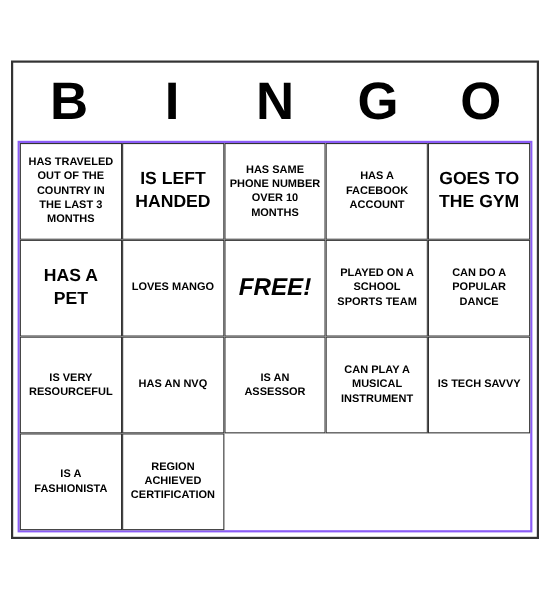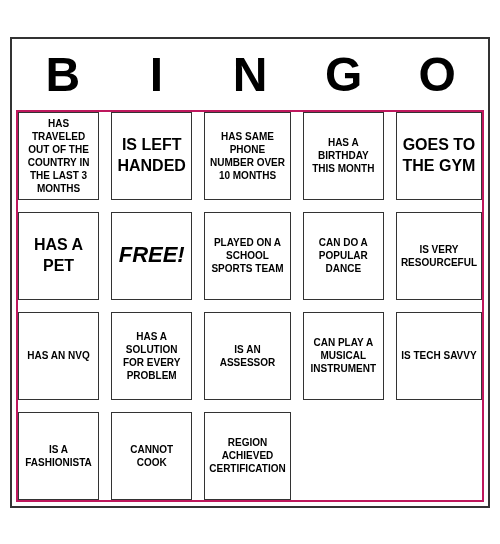--- a/index.html
+++ b/index.html
@@ -26,22 +26,22 @@
     .bingo-header-letter {
       font-size: 48px;
       font-weight: bold;
       width: 88px;
       text-align: center;
       color: #000;
     }
     .bingo-grid {
       display: grid;
       grid-template-columns: repeat(5, 1fr);
-      gap: 12px;
-      border: 2px solid #be185d;
+      gap: 0;
+      border: 2px solid #8b5cf6;
     }
     .bingo-cell {
       border: 1px solid #333;
       min-height: 88px;
       display: flex;
       align-items: center;
       justify-content: center;
       text-align: center;
       padding: 4px;
       font-size: 10px;
@@ -68,29 +68,28 @@
   <div class="bingo-header-letter">B</div>
       <div class="bingo-header-letter">I</div>
       <div class="bingo-header-letter">N</div>
       <div class="bingo-header-letter">G</div>
       <div class="bingo-header-letter">O</div>
     </div>
   <div class="bingo-grid">
   <div class="bingo-cell">HAS TRAVELED OUT OF THE COUNTRY IN THE LAST 3 MONTHS</div>
       <div class="bingo-cell large-text">IS LEFT HANDED</div>
       <div class="bingo-cell">HAS SAME PHONE NUMBER OVER 10 MONTHS</div>
-      <div class="bingo-cell">HAS A BIRTHDAY THIS MONTH</div>
+      <div class="bingo-cell">HAS A FACEBOOK ACCOUNT</div>
       <div class="bingo-cell large-text">GOES TO THE GYM</div>
       <div class="bingo-cell large-text">HAS A PET</div>
+      <div class="bingo-cell">LOVES MANGO</div>
       <div class="bingo-cell free">Free!</div>
       <div class="bingo-cell">PLAYED ON A SCHOOL SPORTS TEAM</div>
       <div class="bingo-cell">CAN DO A POPULAR DANCE</div>
       <div class="bingo-cell">IS VERY RESOURCEFUL</div>
       <div class="bingo-cell">HAS AN NVQ</div>
-      <div class="bingo-cell">HAS A SOLUTION FOR EVERY PROBLEM</div>
       <div class="bingo-cell">IS AN ASSESSOR</div>
       <div class="bingo-cell">CAN PLAY A MUSICAL INSTRUMENT</div>
       <div class="bingo-cell">IS TECH SAVVY</div>
       <div class="bingo-cell">IS A FASHIONISTA</div>
-      <div class="bingo-cell">CANNOT COOK</div>
       <div class="bingo-cell">REGION ACHIEVED CERTIFICATION</div>
     </div>
 </div>
 
 </body></html>

